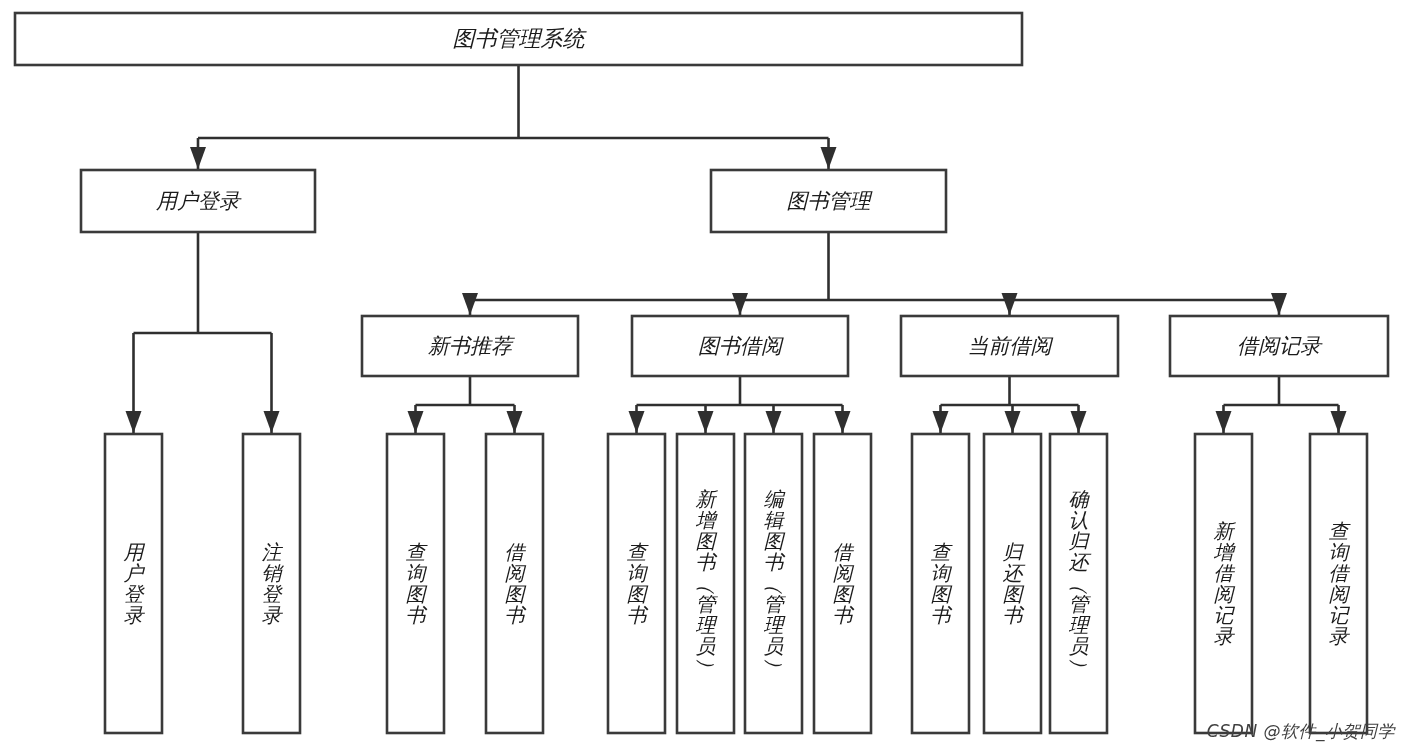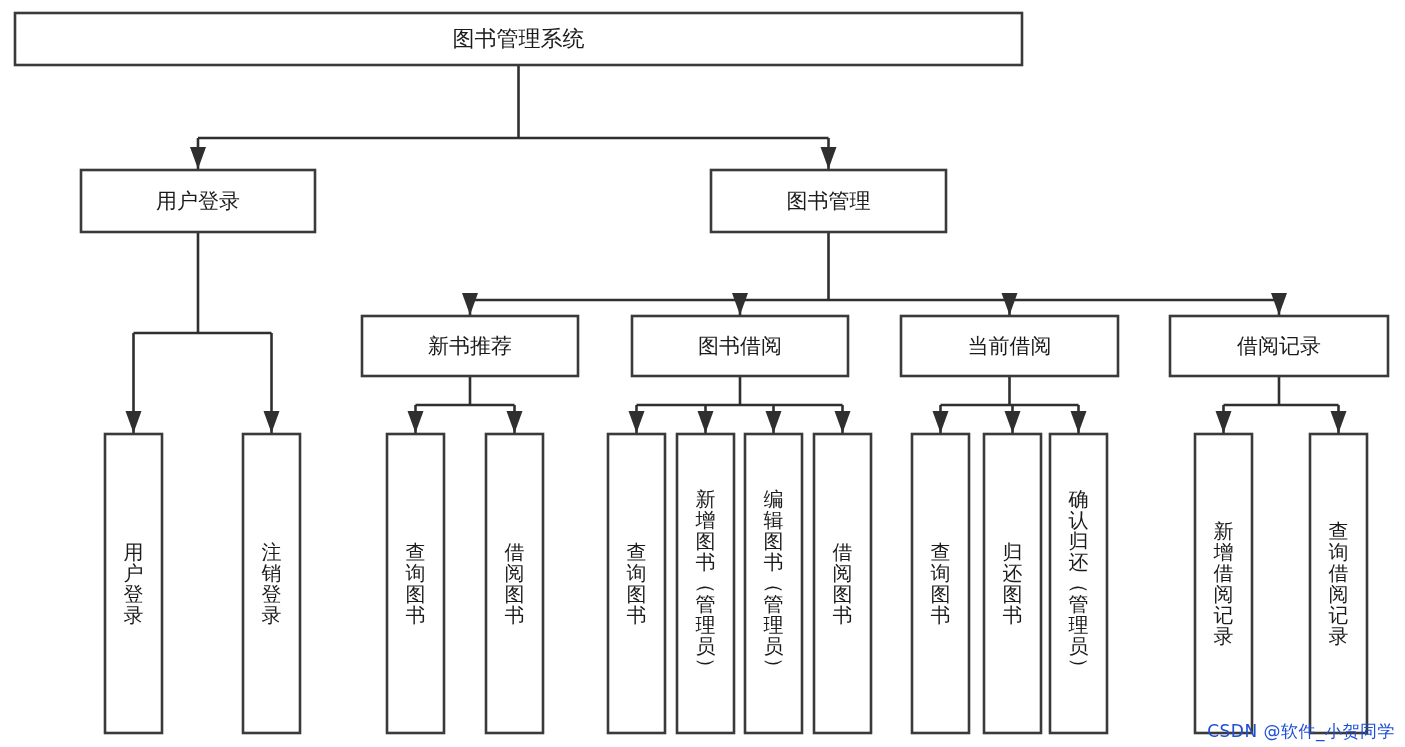--- a/index.html
+++ b/index.html
@@ -9,20 +9,21 @@
   }
   body {
     font-family: "DejaVu Sans", "Liberation Sans", sans-serif;
   }
   #diagram-root {
     position: relative;
     width: 1405px;
     height: 747px;
     background: #ffffff;
     overflow: hidden;
+    font-style: italic;
   }
   svg.diagram-canvas {
     position: absolute;
     left: 0;
     top: 0;
     width: 1405px;
     height: 747px;
     display: block;
   }
   .node-box {
@@ -76,21 +77,21 @@
     line-height: 21px;
   }
   .vchar.rotated {
     transform: rotate(90deg);
   }
   .watermark {
     position: absolute;
     right: 10px;
     bottom: 4px;
     font-size: 17px;
-    color: #1d4ed8;
+    color: #404040;
     font-family: "DejaVu Sans", "Liberation Sans", sans-serif;
     white-space: nowrap;
     letter-spacing: 0.5px;
   }
 </style>
 </head>
 <body>
 
 <div id="diagram-root">
 

